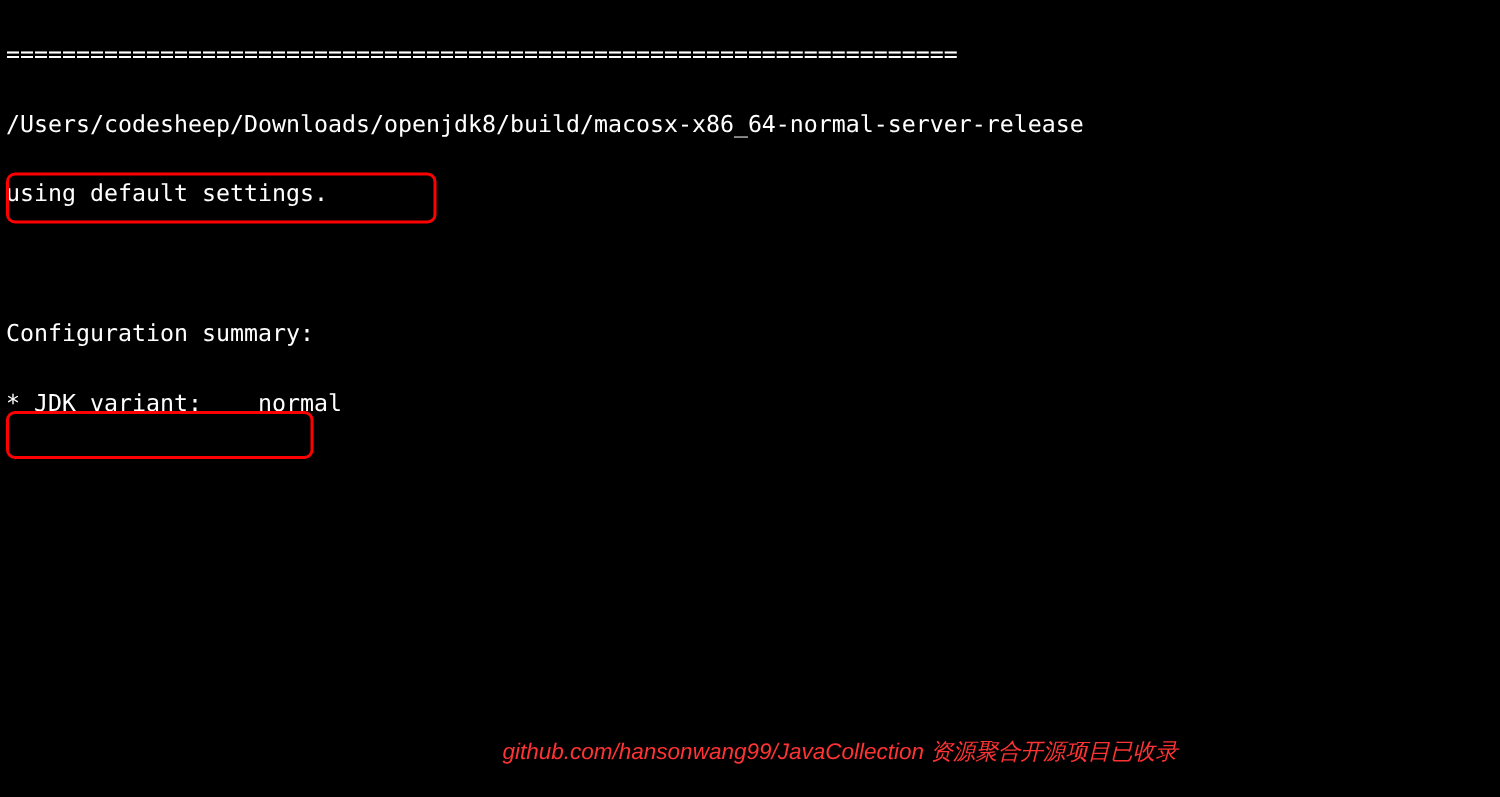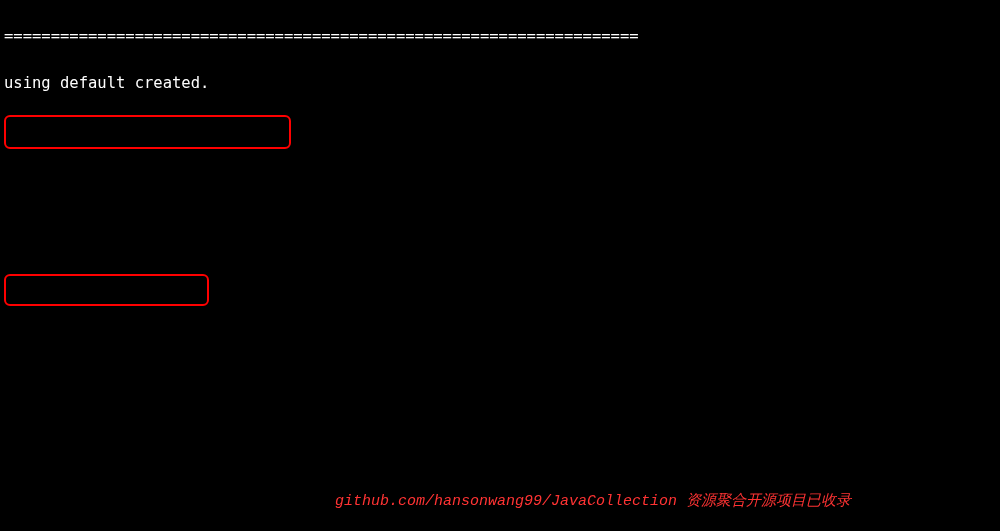--- a/index.html
+++ b/index.html
@@ -43,32 +43,35 @@
       left: 0px;
       width: 205px;
       height: 32px;
     }
     .watermark {
       position: absolute;
       bottom: 18px;
       left: 335px;
       color: #ff3333;
       font-size: 15px;
-      font-family: Liberation Mono, monospace;
+      font-family: Liberation Sans, sans-serif;
       font-style: italic;
       text-align: center;
     }
   </style>
 </head>
 <body>
 
 <div class="terminal">
 <div class="line">====================================================================</div>
-<div class="line">using default created.</div>
+<div class="line">/Users/codesheep/Downloads/openjdk8/build/macosx-x86_64-normal-server-release</div>
+<div class="line">using default settings.</div>
 <div class="line"> </div>
+<div class="line">Configuration summary:</div>
+<div class="line">* JDK variant:    normal</div>
 <div class="line"> </div>
 
 
 
 
 
 
 
 
 

